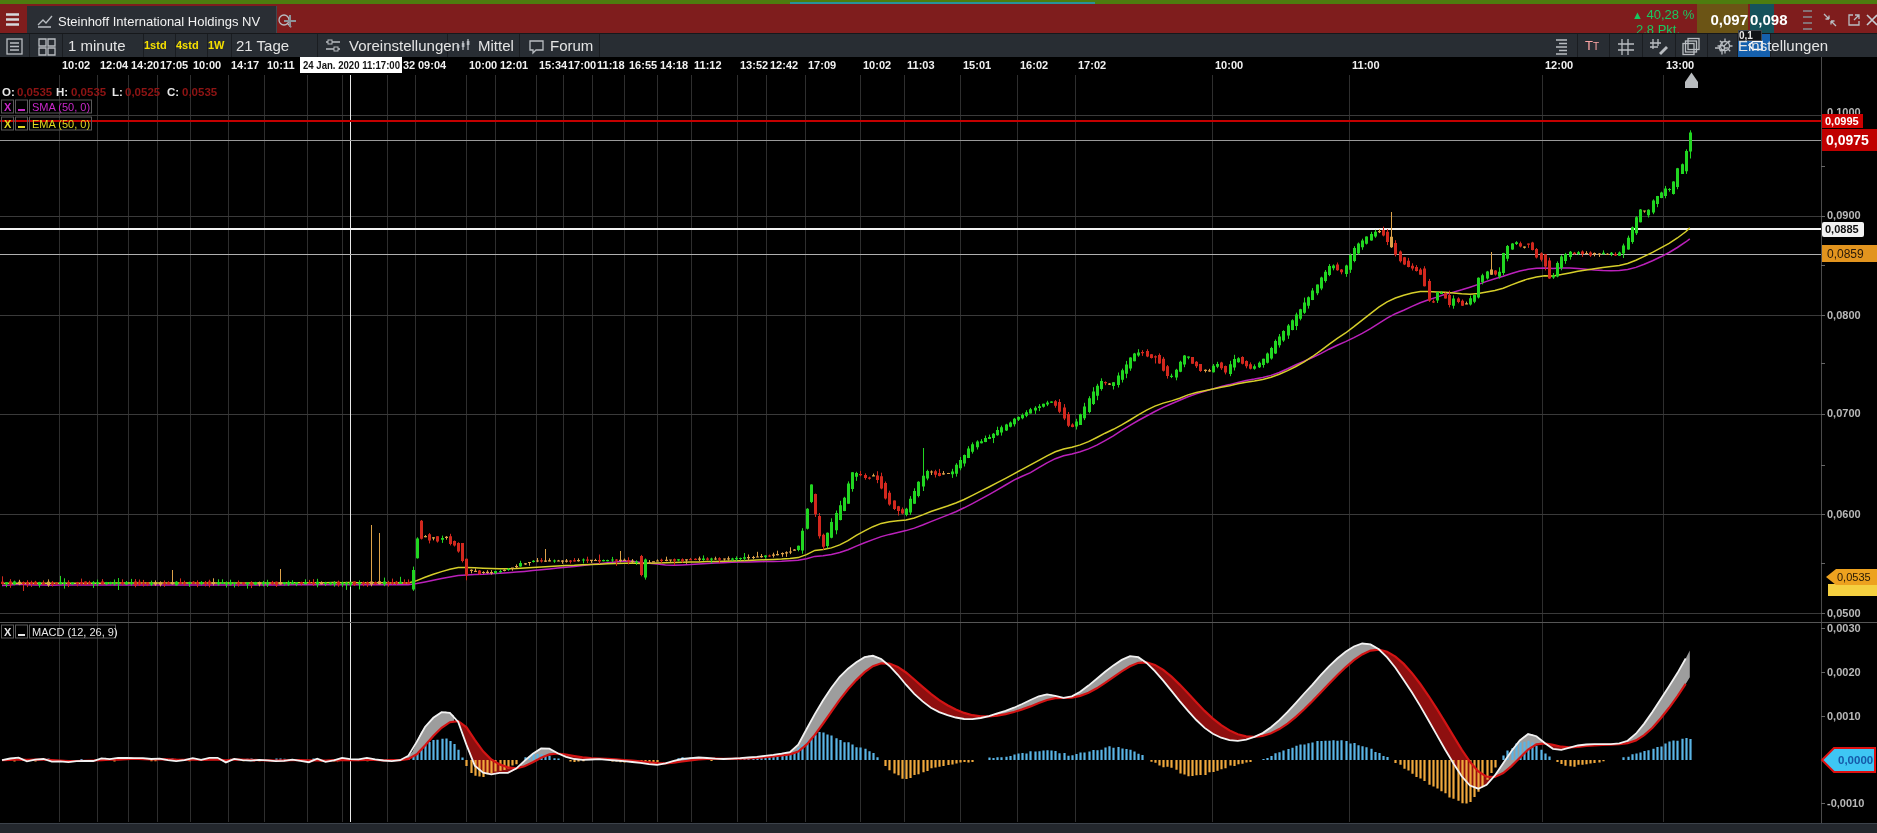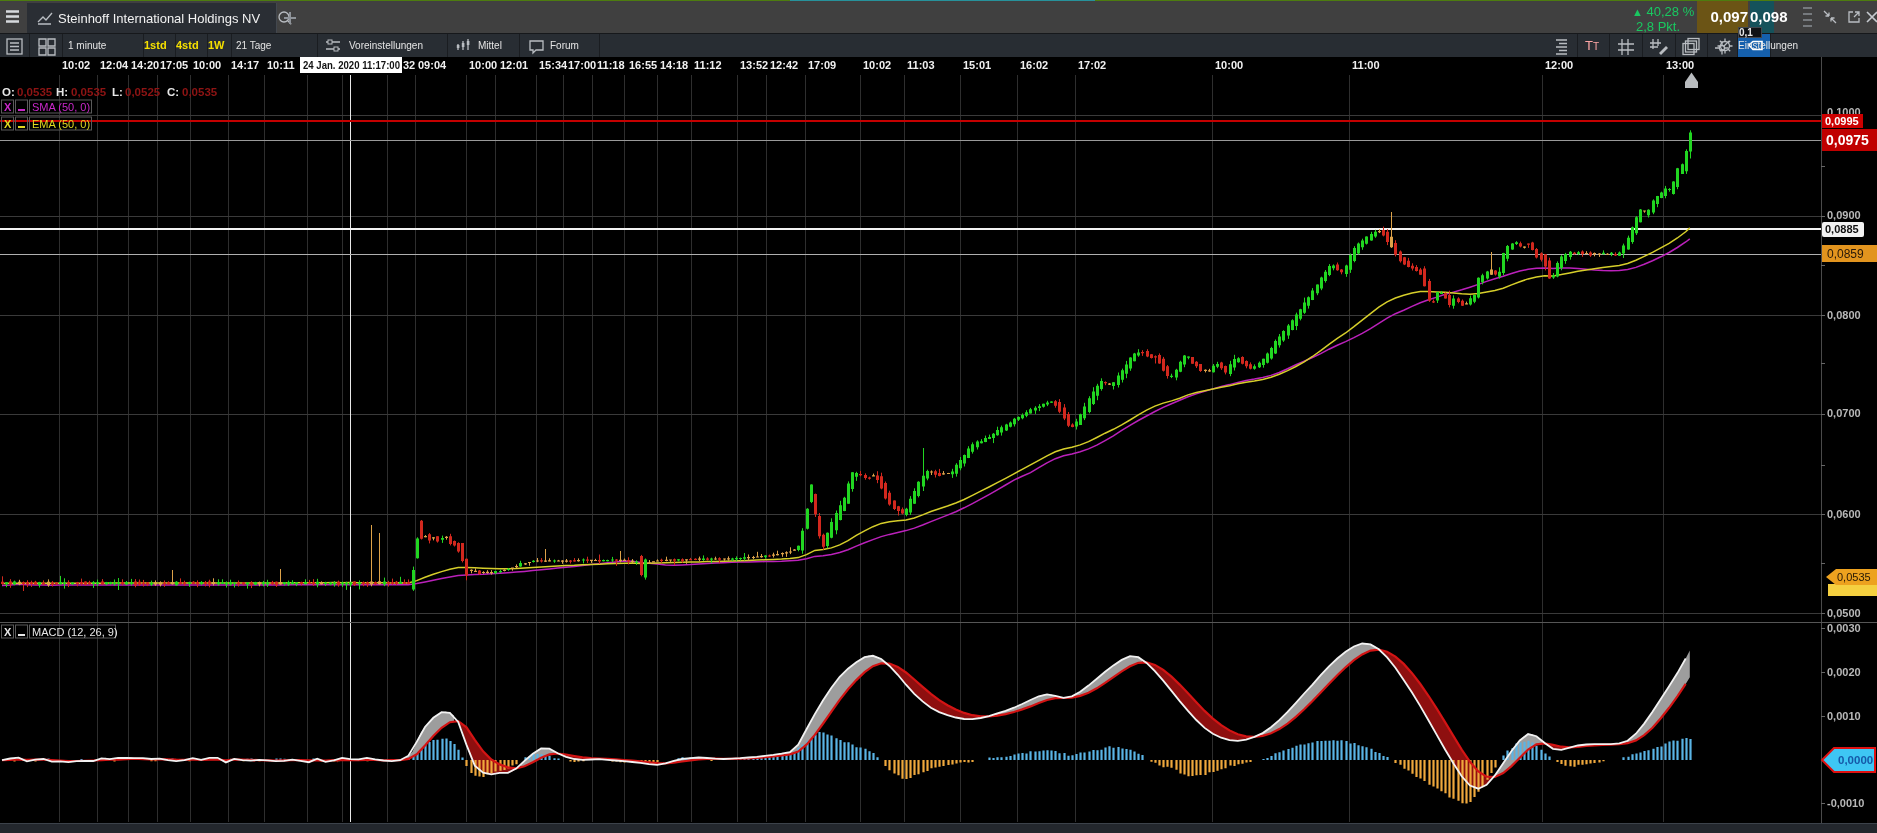--- a/index.html
+++ b/index.html
@@ -1,25 +1,25 @@
 <!DOCTYPE html>
 <html><head><meta charset="utf-8"><title>chart</title>
 <style>
 *{margin:0;padding:0;box-sizing:border-box}
 body{width:1877px;height:833px;overflow:hidden;background:#000;
      font-family:"Liberation Sans",sans-serif}
 #root{position:relative;width:1877px;height:833px;background:#000}
-#topbar{position:absolute;left:0;top:0;width:1877px;height:33px;background:#404040;
-        border-top:1px solid #4d7c0f}
+#topbar{position:absolute;left:0;top:0;width:1877px;height:33px;background:#7f1d1d;
+        border-top:4px solid #4d7c0f}
 #tab{position:absolute;left:27px;top:2px;width:250px;height:31px;background:#2a2e34;
      border-right:1px solid #42474e;color:#f2f2f2;font-size:13px;line-height:30px}
 #toolbar{position:absolute;left:0;top:33px;width:1877px;height:24px;background:#282d33;
          border-top:1px solid #16181b}
 .tbtn{position:absolute;top:0;height:24px;border-right:1px solid #1a1d21;color:#e4e4e4;
-      font-size:10px;line-height:23px}
+      font-size:15px;line-height:23px}
 .ybtn{color:#f5e000;font-weight:bold;font-size:11px;text-align:left}
 #botbar{position:absolute;left:0;top:823px;width:1877px;height:10px;background:#23272d;
         border-top:1px solid #3c424a}
 .ico{stroke:#b9bdc2;fill:none;stroke-width:1.3}
 </style></head>
 <body>
 <div id="root">
 <div id="topbar">
       <div style="position:absolute;left:790px;top:-2px;width:305px;height:2px;background:#27929b"></div>
   <svg width="24" height="24" style="position:absolute;left:2px;top:5px">

